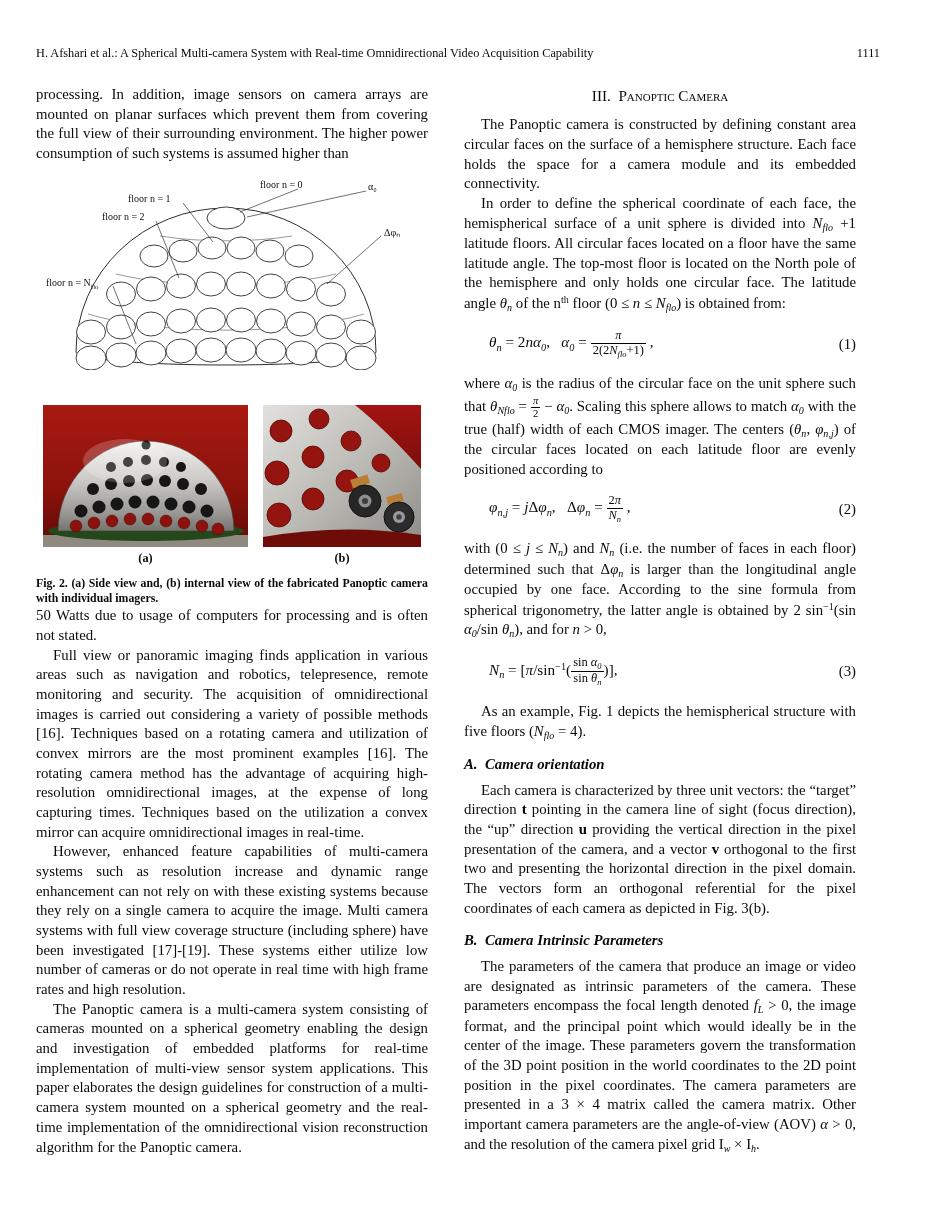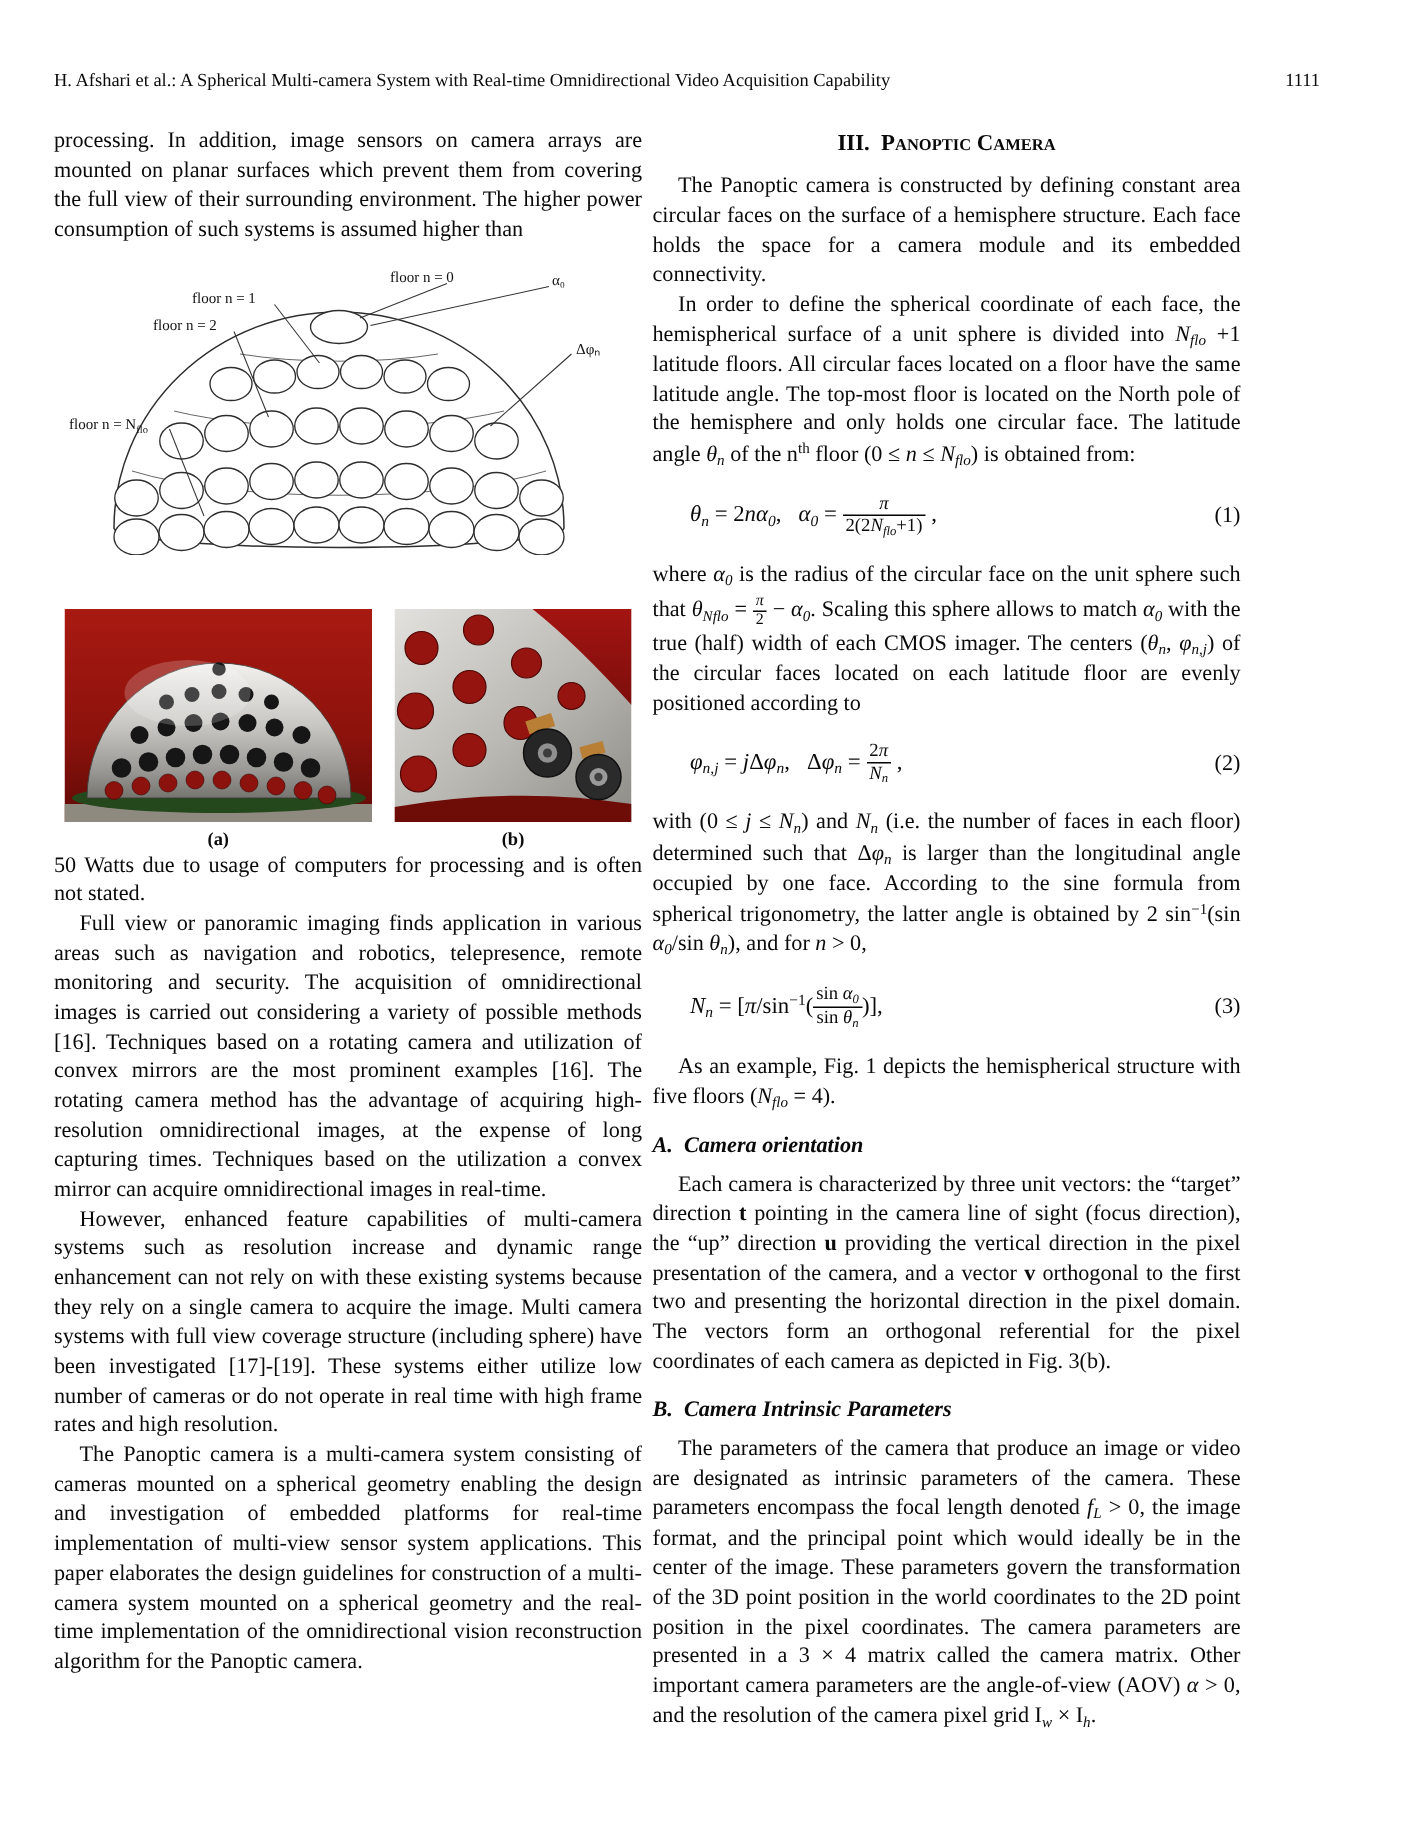--- a/index.html
+++ b/index.html
@@ -9,36 +9,36 @@
     background: #ffffff;
     color: #0a0a0a;
     font-family: "Liberation Serif", "DejaVu Serif", serif;
     overflow: hidden;
   }
   .page { padding: 46px 72px 0 36px; }
   .header {
     display: flex; justify-content: space-between; align-items: baseline;
     font-size: 12.3px; margin-bottom: 24px;
   }
-  .columns { display: flex; gap: 7px; }
+  .columns { display: flex; gap: 36px; }
   .col { width: 392px; font-size: 14.8px; line-height: 1.33; text-align: justify; }
   .col p { margin: 0; }
   p.indent { text-indent: 17px; }
   sub { font-size: 0.68em; vertical-align: -0.3em; font-style: italic; }
   sup { font-size: 0.68em; vertical-align: 0.5em; }
   .frac { display: inline-block; text-align: center; vertical-align: middle; line-height: 1.12; }
   .frac .fnum { display: block; border-bottom: 1px solid #000; padding: 0 2px; }
   .frac .fden { display: block; padding: 0 2px; }
   .col p .frac { font-size: 0.72em; }
   .equation { display: flex; align-items: center; margin: 15px 0 15px 2px; font-size: 15.2px; }
   .equation .eq-body { flex: 1; margin-left: 23px; }
   .equation .frac { font-size: 0.82em; }
   .eq-no { margin-left: 6px; font-size: 14.8px; }
   .sec-head {
-    font-size: 15.2px; font-weight: bold; text-align: center;
+    font-size: 15.2px; font-weight: normal; text-align: center;
     font-variant: small-caps; margin: 2px 0 10px; line-height: 1.2;
   }
   .sub-head { font-size: 14.8px; font-style: italic; font-weight: bold; margin: 13px 0 6px; text-align: left; }
   figure { margin: 0; }
   .fig1 { margin-top: 10px; text-align: center; }
   .fig-cap-center { font-size: 11.8px; font-weight: bold; text-align: center; margin-top: 5px; line-height: 1.25; }
   .fig2 { margin-top: 30px; }
   .fig2-row { display: flex; justify-content: center; gap: 15px; }
   .fig2-col { display: flex; flex-direction: column; align-items: center; }
   .fig2-sub { font-size: 12.3px; font-weight: bold; margin-top: 3px; }
@@ -221,20 +221,21 @@
                 <circle cx="102" cy="96" r="3" fill="#3c3c3c"></circle>
                 <rect x="124" y="90" width="16" height="8" fill="#b97f35" transform="rotate(-15 132 94)"></rect>
                 <circle cx="136" cy="112" r="15" fill="#2b2b2b" stroke="#101010"></circle>
                 <circle cx="136" cy="112" r="6" fill="#9a9a9a"></circle>
                 <circle cx="136" cy="112" r="2.8" fill="#404040"></circle>
               </g>
             </svg>
             <div class="fig2-sub">(b)</div>
           </div>
         </div>
+        <figcaption class="fig2-cap">Fig. 2. (a) Side view and, (b) internal view of the fabricated Panoptic camera with individual imagers.</figcaption>
       </figure>
 
       <p class="mt28">50 Watts due to usage of computers for processing and is often not stated.</p>
       <p class="indent">Full view or panoramic imaging finds application in various areas such as navigation and robotics, telepresence, remote monitoring and security. The acquisition of omnidirectional images is carried out considering a variety of possible methods [16]. Techniques based on a rotating camera and utilization of convex mirrors are the most prominent examples [16]. The rotating camera method has the advantage of acquiring high-resolution omnidirectional images, at the expense of long capturing times. Techniques based on the utilization a convex mirror can acquire omnidirectional images in real-time.</p>
       <p class="indent">However, enhanced feature capabilities of multi-camera systems such as resolution increase and dynamic range enhancement can not rely on with these existing systems because they rely on a single camera to acquire the image. Multi camera systems with full view coverage structure (including sphere) have been investigated [17]-[19]. These systems either utilize low number of cameras or do not operate in real time with high frame rates and high resolution.</p>
       <p class="indent">The Panoptic camera is a multi-camera system consisting of cameras mounted on a spherical geometry enabling the design and investigation of embedded platforms for real-time implementation of multi-view sensor system applications. This paper elaborates the design guidelines for construction of a multi-camera system mounted on a spherical geometry and the real-time implementation of the omnidirectional vision reconstruction algorithm for the Panoptic camera.</p>
     </div>
 
     <div class="col">
       <h2 class="sec-head">III. Panoptic Camera</h2>

